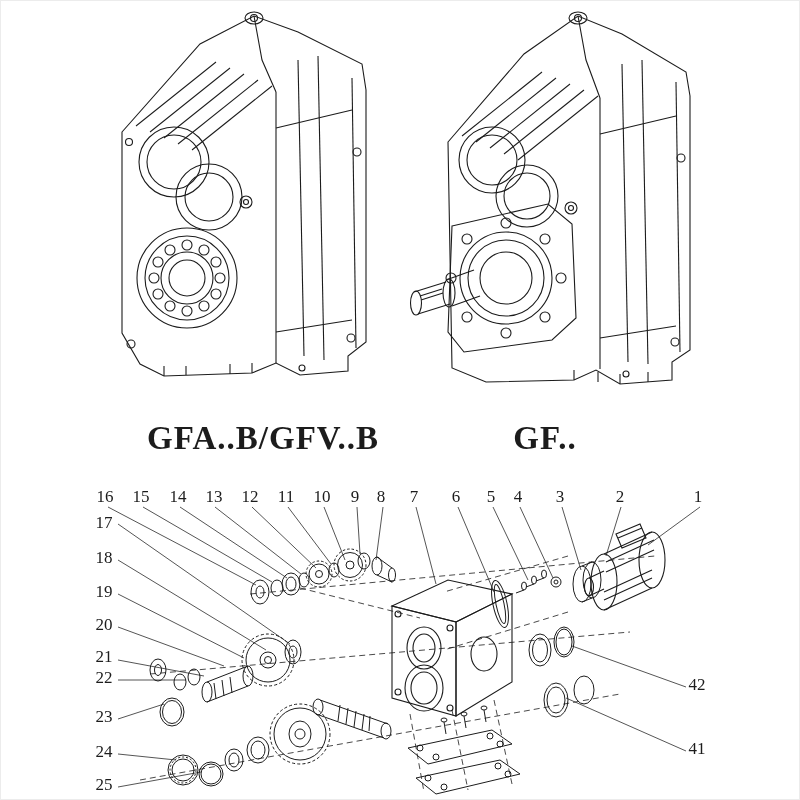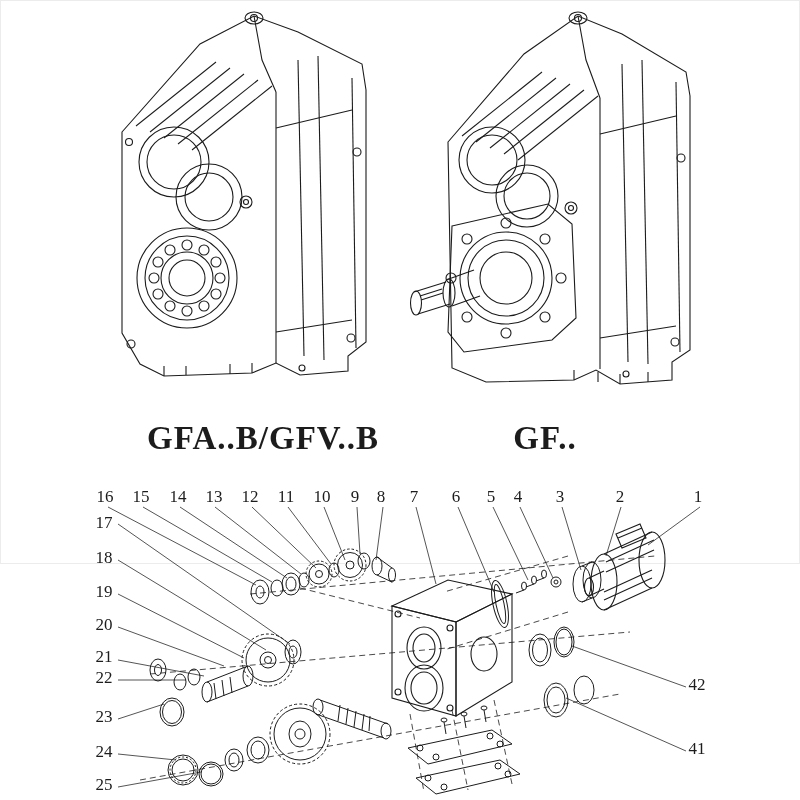--- a/index.html
+++ b/index.html
@@ -1,18 +1,18 @@
 <!DOCTYPE html>
 <html style="--ink: #1c1c1c; --bg: #ffffff;"><head>
 <meta charset="utf-8">
 <style>
   :root { --ink:#1c1c1c; --bg:#ffffff; }
   html,body{margin:0;padding:0;}
   body{width:800px;height:800px;overflow:hidden;background:var(--bg);}
-  .page{position:relative;width:800px;height:564px;background:var(--bg);box-shadow:inset 0 0 0 1px #ececec;}
+  .page{position:relative;width:800px;height:800px;background:var(--bg);box-shadow:inset 0 0 0 1px #ececec;}
   svg.art{display:block;color:var(--ink);}
   text{font-family:"Liberation Serif", serif; fill:var(--ink); stroke:none;}
   .model-label{font-size:33px;font-weight:bold;letter-spacing:1px;}
   .callout{font-size:17px;}
   .ink{stroke:currentColor;fill:none;}
 </style>
 </head>
 <body>
 
 <div class="page">

